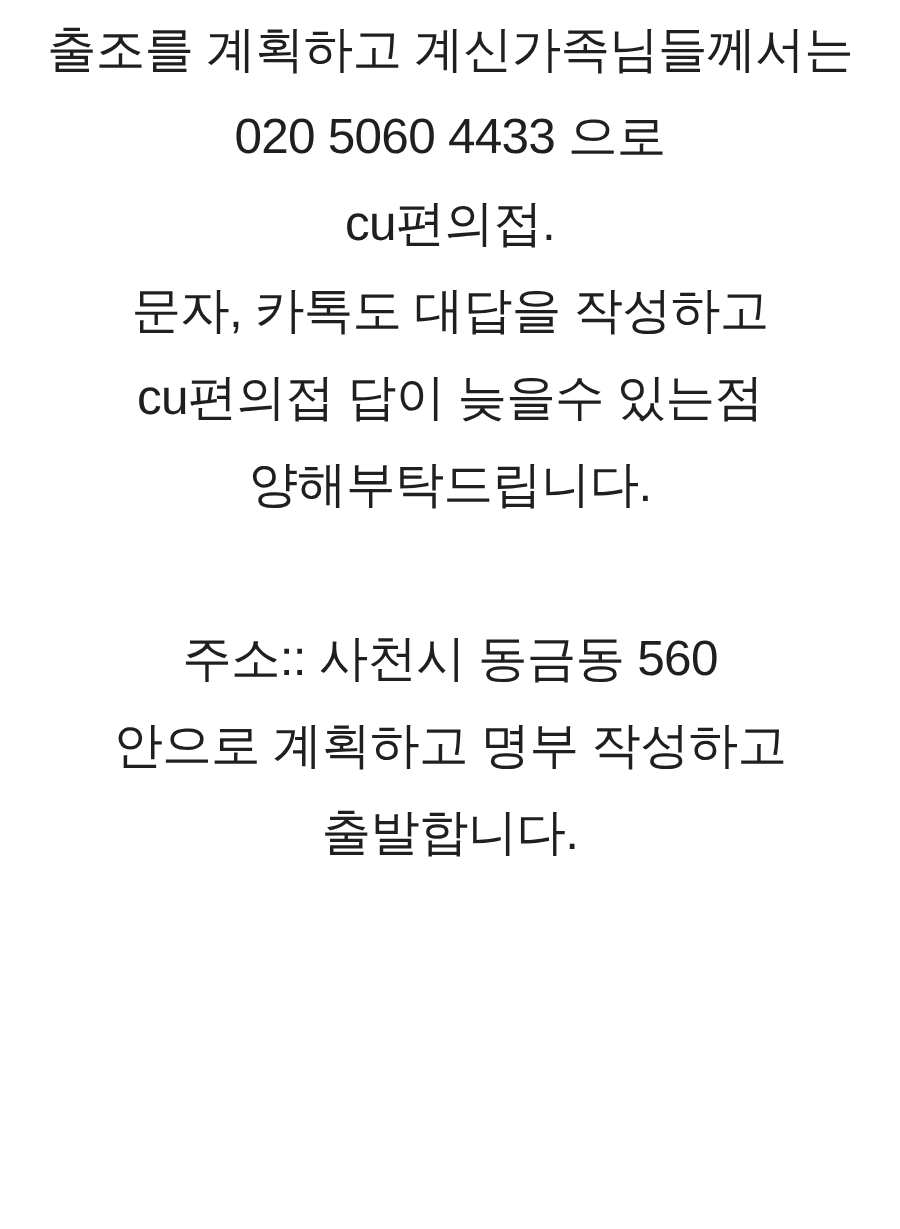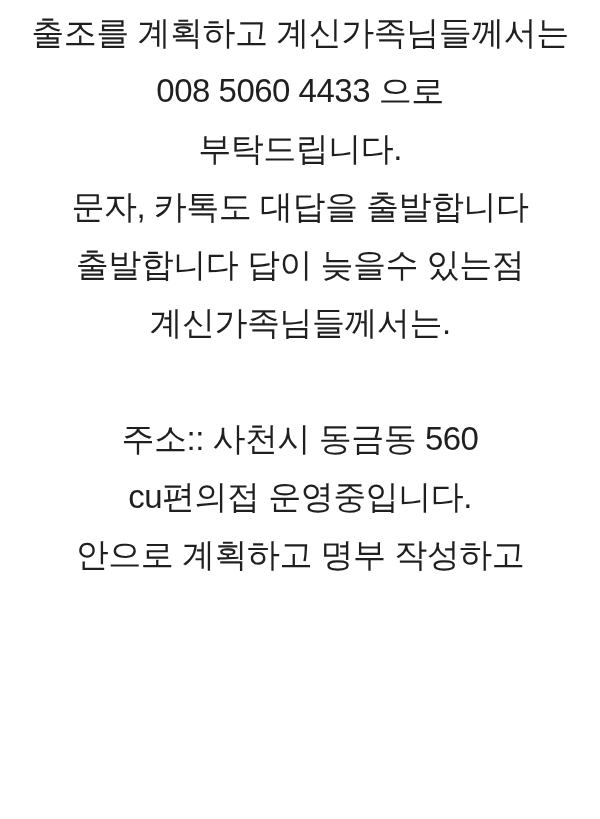--- a/index.html
+++ b/index.html
@@ -34,29 +34,29 @@
   }
 </style>
 </head>
 <body>
 
 <div class="page">
   <div class="notice">
 
     <div class="section">
       <div class="line">출조를 계획하고 계신가족님들께서는</div>
-      <div class="line">008 5060 4433 으로</div>
-      <div class="line">부탁드립니다.</div>
-      <div class="line">문자, 카톡도 대답을 출발합니다</div>
-      <div class="line">출발합니다 답이 늦을수 있는점</div>
-      <div class="line">계신가족님들께서는.</div>
+      <div class="line">020 5060 4433 으로</div>
+      <div class="line">cu편의접.</div>
+      <div class="line">문자, 카톡도 대답을 작성하고</div>
+      <div class="line">cu편의접 답이 늦을수 있는점</div>
+      <div class="line">양해부탁드립니다.</div>
     </div>
 
     <div class="paragraph-gap"></div>
 
     <div class="section">
       <div class="line">주소:: 사천시 동금동 560</div>
-      <div class="line">cu편의접 운영중입니다.</div>
       <div class="line">안으로 계획하고 명부 작성하고</div>
+      <div class="line">출발합니다.</div>
     </div>
 
   </div>
 </div>
 
 </body></html>

